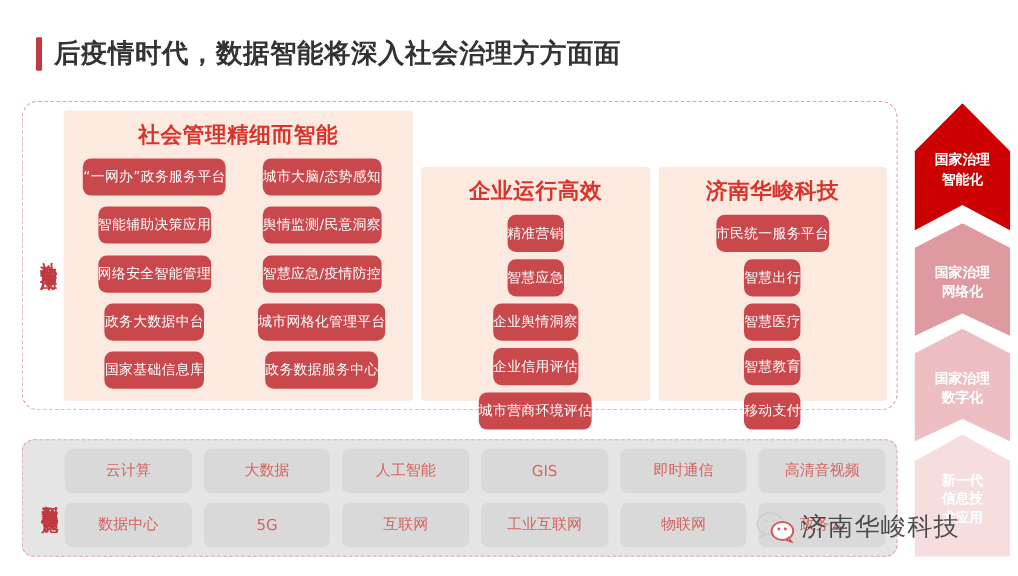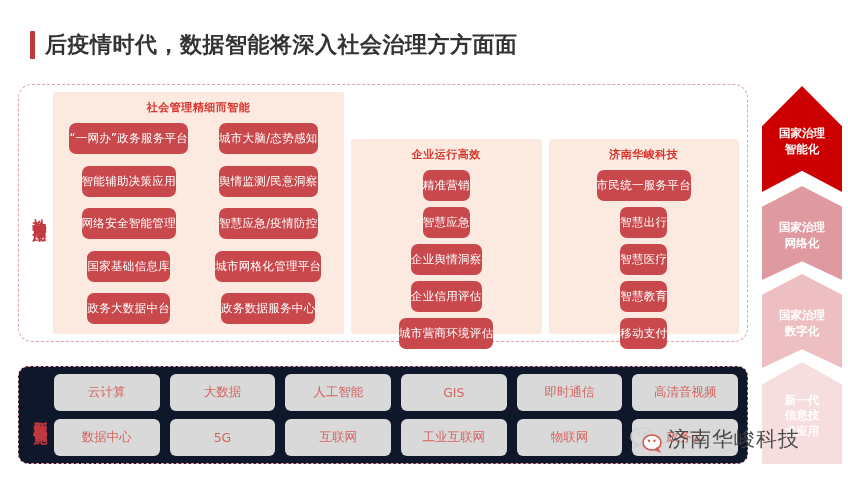--- a/index.html
+++ b/index.html
@@ -77,21 +77,21 @@
     padding: 8px 10px 10px 10px;
     box-sizing: border-box;
     display: flex;
     flex-direction: column;
   }
   .panel-group.wide { flex: 0 0 291px; }
   .panel-group.narrow { flex: 1 1 0; min-width: 0; margin-top: 47px; }
 
   .group-title {
     text-align: center;
-    font-size: 11px;
+    font-size: 18px;
     font-weight: bold;
     color: #D8342C;
     margin-bottom: 8px;
     letter-spacing: 0.5px;
     white-space: nowrap;
   }
   .cards-wrap {
     flex: 1 1 auto;
     display: flex;
     gap: 8px;
@@ -123,21 +123,21 @@
   #infrastructure-panel {
     position: absolute;
     left: 18px; top: 366px;
     width: 730px; height: 98px;
     border: 1.5px dashed #E79FA2;
     border-radius: 10px;
     box-sizing: border-box;
     display: flex;
     align-items: stretch;
     padding: 7px 9px;
-    background: #0f172a;
+    background: #e5e5e5;
   }
   #infra-grid {
     flex: 1 1 auto;
     display: grid;
     grid-template-columns: repeat(6, 1fr);
     grid-template-rows: 1fr 1fr;
     gap: 8px 10px;
     min-width: 0;
   }
   .gray-pill {
@@ -213,22 +213,22 @@
     <span>社会治理应用</span>
   </div>
   <div id="app-columns">
       <div class="panel-group wide">
         <div class="group-title">社会管理精细而智能</div>
         <div class="cards-wrap">
           <div class="cards-col">
             <div class="red-card">“一网办”政务服务平台</div>
             <div class="red-card">智能辅助决策应用</div>
             <div class="red-card">网络安全智能管理</div>
+            <div class="red-card">政务大数据中台</div>
             <div class="red-card">国家基础信息库</div>
-            <div class="red-card">政务大数据中台</div>
           </div>
           <div class="cards-col">
             <div class="red-card">城市大脑/态势感知</div>
             <div class="red-card">舆情监测/民意洞察</div>
             <div class="red-card">智慧应急/疫情防控</div>
             <div class="red-card">城市网格化管理平台</div>
             <div class="red-card">政务数据服务中心</div>
           </div>
         </div>
       </div>

